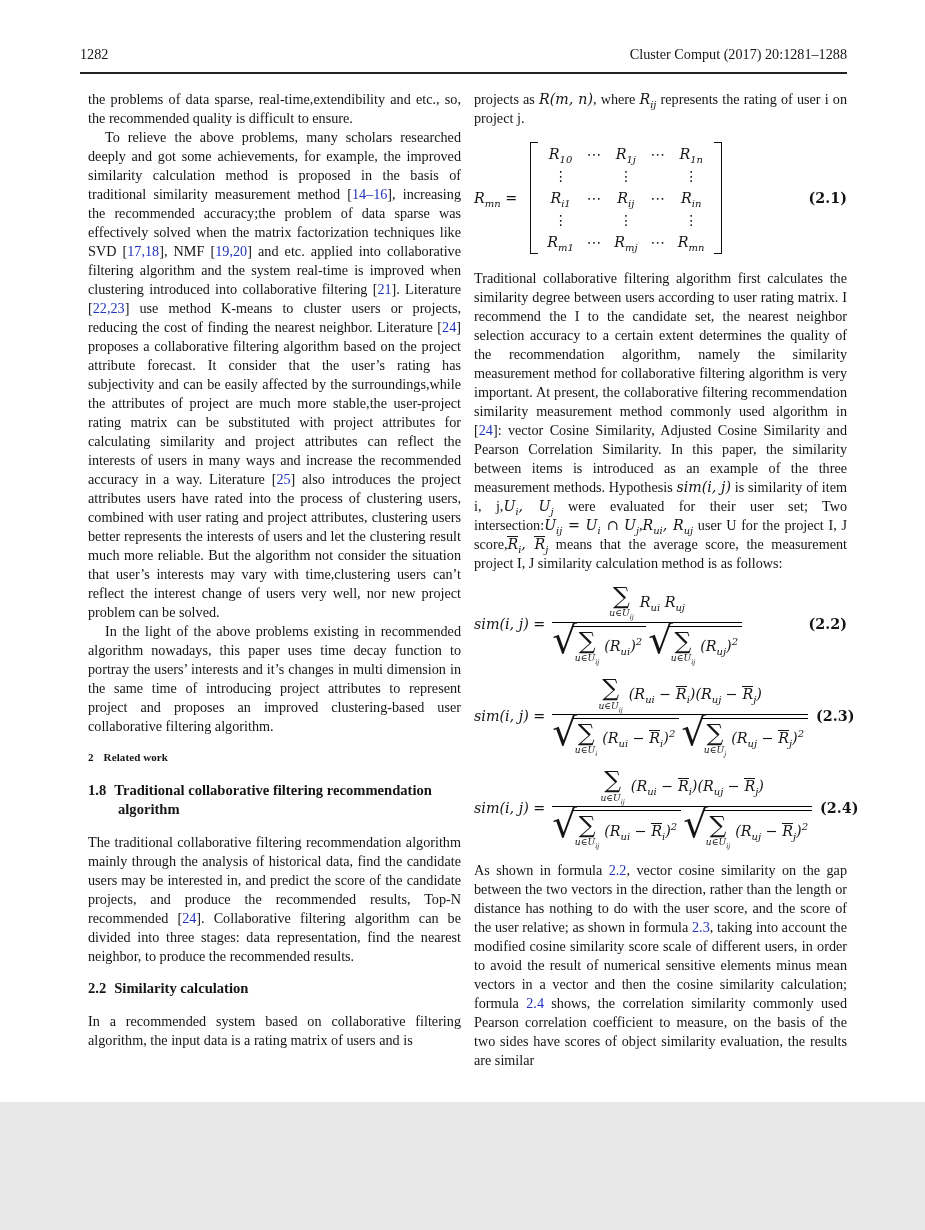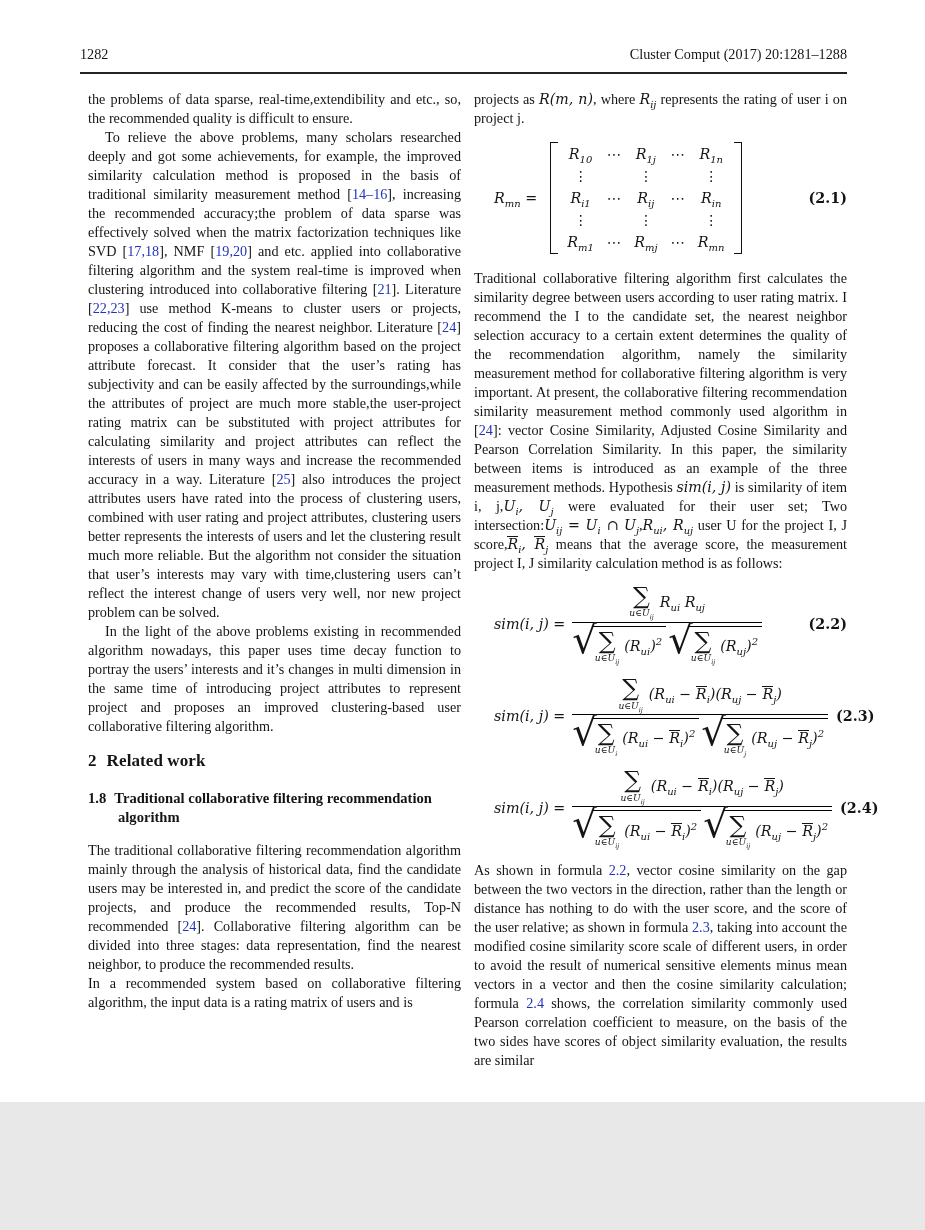--- a/index.html
+++ b/index.html
@@ -13,33 +13,33 @@
     position:absolute;left:80px;right:78px;top:46px;
     display:flex;justify-content:space-between;align-items:flex-end;
     font-size:14.2px;padding-bottom:9px;border-bottom:2px solid #222;
   }
   
   .col{position:absolute;top:90px;width:373px;}
   .col-left{left:80px;margin-left:8px;}
   .col-right{left:474px;}
   p{margin:0;text-align:justify;font-size:14.2px;line-height:19px;}
   p.indent{text-indent:17px;}
-  h2{font-size:17px;margin:15px 0 18px;font-weight:bold;letter-spacing:0.1px;}
+  h2{font-size:11px;margin:15px 0 18px;font-weight:bold;letter-spacing:0.1px;}
   h2 .hnum{margin-right:10px;}
   h3{font-size:14.6px;margin:13px 0 14px;font-weight:bold;padding-left:30px;text-indent:-30px;line-height:19px;}
   h3 .hnum{margin-right:8px;}
   .cite{color:var(--link_blue,#2133bb);cursor:pointer;}
   .mvar{font-style:italic;font-family:"DejaVu Serif","DejaVu Sans",serif;white-space:nowrap;}
   sub{font-size:0.70em;line-height:0;}
   sup{font-size:0.70em;line-height:0;}
   .bar{border-top:1.2px solid currentColor;display:inline-block;line-height:1.05;}
   
   .eq{display:flex;align-items:center;margin:12px 0 14px;font-size:14.3px;
       font-family:"DejaVu Serif","DejaVu Sans",serif;}
-  .eq-lhs{font-style:italic;margin-right:7px;white-space:nowrap;margin-left:20px;}
+  .eq-lhs{font-style:italic;margin-right:7px;white-space:nowrap;}
   .eq-tag{margin-left:auto;font-style:normal;padding-left:8px;font-weight:bold;}
   .frac{display:inline-flex;flex-direction:column;align-items:stretch;font-style:italic;}
   .num{display:flex;justify-content:center;align-items:center;border-bottom:1.2px solid #000;padding:0 8px 3px;gap:6px;}
   .den{display:flex;justify-content:center;align-items:flex-start;padding-top:3px;gap:2px;}
   .sum{display:inline-flex;flex-direction:column;align-items:center;line-height:1;}
   .sigma{font-style:normal;font-size:1.65em;line-height:0.95;}
   .lim{font-size:0.64em;font-style:italic;margin-top:2px;white-space:nowrap;}
   .terms{white-space:nowrap;}
   .sqrt{display:inline-flex;align-items:flex-start;}
   .sqrt .sign{font-style:normal;font-size:2.7em;line-height:0.92;transform:translateY(-4px);}
@@ -71,20 +71,21 @@
     <p><span>the problems of data sparse, real-time,extendibility and etc., so, the recommended quality is difficult to ensure.</span></p>
     <p class="indent"><span>To relieve the above problems, many scholars researched deeply and got some achievements, for example, the improved similarity calculation method is proposed in the basis of traditional similarity measurement method [</span><span class="cite">14–16</span><span>], increasing the recommended accuracy;the problem of data sparse was effectively solved when the matrix factorization techniques like SVD [</span><span class="cite">17,18</span><span>], NMF [</span><span class="cite">19,20</span><span>] and etc. applied into collaborative filtering algorithm and the system real-time is improved when clustering introduced into collaborative filtering [</span><span class="cite">21</span><span>]. Literature [</span><span class="cite">22,23</span><span>] use method K-means to cluster users or projects, reducing the cost of finding the nearest neighbor. Literature [</span><span class="cite">24</span><span>] proposes a collaborative filtering algorithm based on the project attribute forecast. It consider that the user’s rating has subjectivity and can be easily affected by the surroundings,while the attributes of project are much more stable,the user-project rating matrix can be substituted with project attributes for calculating similarity and project attributes can reflect the interests of users in many ways and increase the recommended accuracy in a way. Literature [</span><span class="cite">25</span><span>] also introduces the project attributes users have rated into the process of clustering users, combined with user rating and project attributes, clustering users better represents the interests of users and let the clustering result much more reliable. But the algorithm not consider the situation that user’s interests may vary with time,clustering users can’t reflect the interest change of users very well, nor new project problem can be solved.</span></p>
     <p class="indent"><span>In the light of the above problems existing in recommended algorithm nowadays, this paper uses time decay function to portray the users’ interests and it’s changes in multi dimension in the same time of introducing project attributes to represent project and proposes an improved clustering-based user collaborative filtering algorithm.</span></p>
 
     <h2><span class="hnum">2</span><span>Related work</span></h2>
 
     <h3><span class="hnum">1.8</span><span>Traditional collaborative filtering recommendation algorithm</span></h3>
 
     <p><span>The traditional collaborative filtering recommendation algorithm mainly through the analysis of historical data, find the candidate users may be interested in, and predict the score of the candidate projects, and produce the recommended results, Top-N recommended [</span><span class="cite">24</span><span>]. Collaborative filtering algorithm can be divided into three stages: data representation, find the nearest neighbor, to produce the recommended results.</span></p>
 
+    <h3><span class="hnum">2.2</span><span>Similarity calculation</span></h3>
 
     <p><span>In a recommended system based on collaborative filtering algorithm, the input data is a rating matrix of users and is</span></p>
   </div>
 
   <div class="col col-right">
     <p><span>projects as </span><span class="mvar">R(m, n)</span><span>, where </span><span class="mvar">R<sub>ij</sub></span><span> represents the rating of user i on project j.</span></p>
 
     <div class="eq-matrix">
       <span class="eq-lhs">R<sub>mn</sub> =</span>
       <span class="matrix">

